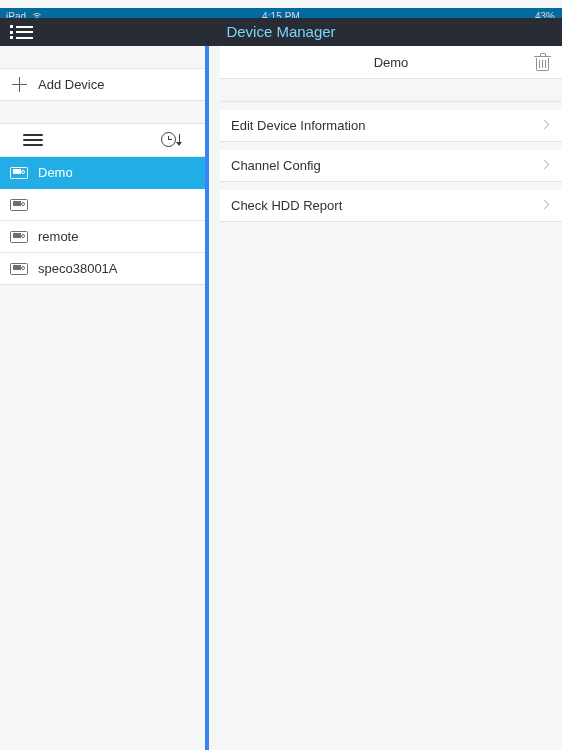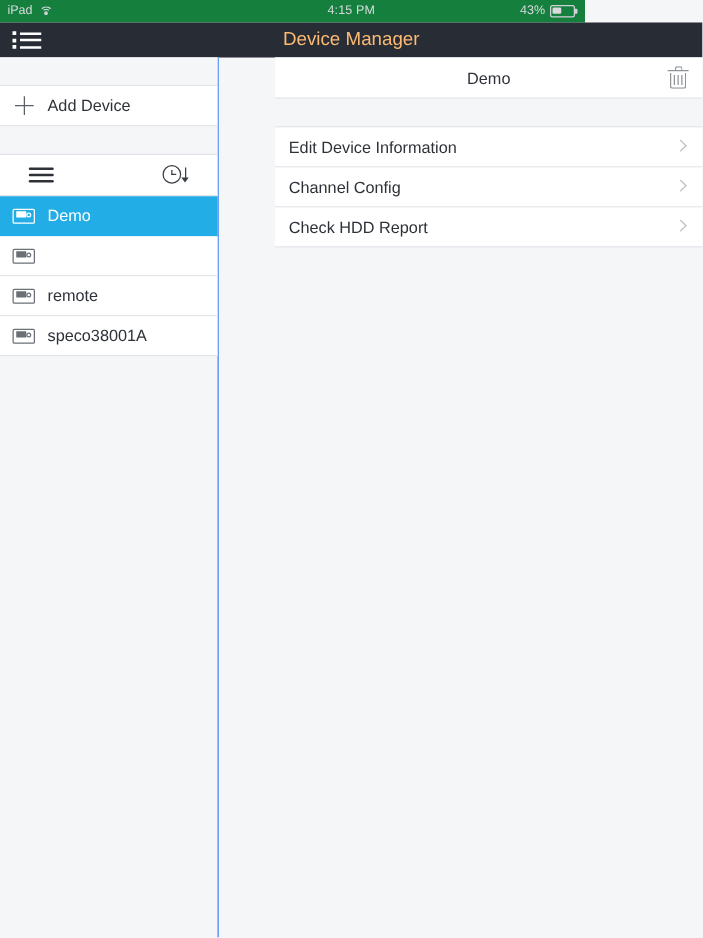--- a/index.html
+++ b/index.html
@@ -6,27 +6,27 @@
   html, body {
     width: 562px; height: 750px;
     font-family: "Liberation Sans", sans-serif;
     background: #f5f6f8;
     overflow: hidden;
   }
   #app { position: relative; width: 562px; height: 750px; background: #f5f6f8; }
 
   
   .statusbar {
-    position: absolute; top: 0; left: 0; width: 468px; height: 18px;
-    background: #15803d; color: #d8dadd;
+    position: absolute; top: 8px; left: 0; width: 562px; height: 18px;
+    background: #0369a1; color: #d8dadd;
     font-size: 10px; line-height: 18px;
   }
   .sb-left { position: absolute; left: 6px; top: 0; display: flex; align-items: center; gap: 5px; height: 18px; }
   .sb-center { position: absolute; left: 0; width: 562px; text-align: center; font-weight: normal; font-size: 10px; letter-spacing: .1px; }
-  .sb-right { position: absolute; right: 6px; top: 0; display: flex; align-items: center; gap: 4px; height: 18px; }
+  .sb-right { position: absolute; right: 6px; top: 0; display: flex; align-items: center; gap: 4px; height: 18px; flex-direction: column; }
   .wifi-icon { display: inline-block; width: 11px; height: 9px; position: relative; }
   .wifi-icon i {
     position: absolute; left: 50%; border: 1.4px solid #cfd2d6; border-bottom-color: transparent;
     border-left-color: transparent; border-right-color: transparent; border-radius: 50%;
     transform: translateX(-50%);
   }
   .wifi-icon i:nth-child(1) { width: 11px; height: 11px; top: 0px; }
   .wifi-icon i:nth-child(2) { width: 7px;  height: 7px;  top: 2px; }
   .wifi-icon i:nth-child(3) { width: 3.4px; height: 3.4px; top: 4.2px; border-bottom-color:#cfd2d6; border-left-color:#cfd2d6; border-right-color:#cfd2d6; background:#cfd2d6;}
   .batt { position: relative; width: 22px; height: 10px; }
@@ -34,35 +34,35 @@
   .batt-fill { position: absolute; left: 1.5px; top: 1.5px; height: 5.6px; background: #d8dadd; border-radius: 1px; }
   .batt-cap { position: absolute; right: 0; top: 3px; width: 1.6px; height: 4px; background: #cfd2d6; border-radius: 0 1px 1px 0; }
 
   
   .navbar {
     position: absolute; top: 18px; left: 0; width: 562px; height: 28px;
     background: #272c35;
   }
   .nav-title {
     position: absolute; left: 0; width: 562px; text-align: center; line-height: 28px;
-    color: #fdba74; font-size: 15px;
+    color: #7dd3fc; font-size: 15px;
   }
   .nav-list-btn {
     position: absolute; left: 10px; top: 5px; width: 26px; height: 18px;
     display: flex; flex-direction: column; justify-content: space-between; padding: 2px 0;
     cursor: pointer;
   }
   .nav-list-btn .li-row { display: flex; align-items: center; gap: 3px; height: 3px; }
   .nav-list-btn .li-dot { width: 3px; height: 3px; background: #fff; }
   .nav-list-btn .li-bar { width: 17px; height: 2px; background: #fff; }
 
   
   .sidebar {
-    position: absolute; top: 46px; left: 0; width: 175px; height: 704px;
-    background: #f5f6f8; border-right: 1px solid #3b82f6;
+    position: absolute; top: 46px; left: 0; width: 209px; height: 704px;
+    background: #f5f6f8; border-right: 4px solid #3b82f6;
   }
   .content {
     position: absolute; top: 46px; left: 220px; width: 342px; height: 704px;
     background: #f5f6f8;
   }
 
   
   .row {
     position: relative; background: #ffffff; height: 32px;
     display: flex; align-items: center;
@@ -128,21 +128,21 @@
     border: 1.5px solid #8f9398; border-top: none; border-radius: 0 0 2px 2px; }
   .trash-icon .rib { position: absolute; top: 7.2px; width: 1.4px; height: 7.4px; background: #8f9398; }
   .trash-icon .rib.r1 { left: 4.8px; }
   .trash-icon .rib.r2 { left: 7.8px; }
   .trash-icon .rib.r3 { left: 10.8px; }
 
   
   .menu-row {
     position: relative; background: #ffffff; height: 32px;
     display: flex; align-items: center; padding-left: 11px;
-    border-bottom: 1px solid #e2e4e7; font-size: 13px; color: #2e3238; cursor: pointer;
+    border-bottom: 1px solid #e2e4e7; font-size: 13px; color: #2e3238; cursor: pointer; margin-top: 8px;
   }
   .chev {
     position: absolute; right: 14px; top: 11px; width: 7px; height: 7px;
     border-right: 1.4px solid #b9bdc2; border-top: 1.4px solid #b9bdc2;
     transform: rotate(45deg);
   }
 </style>
 </head>
 <body>
 

